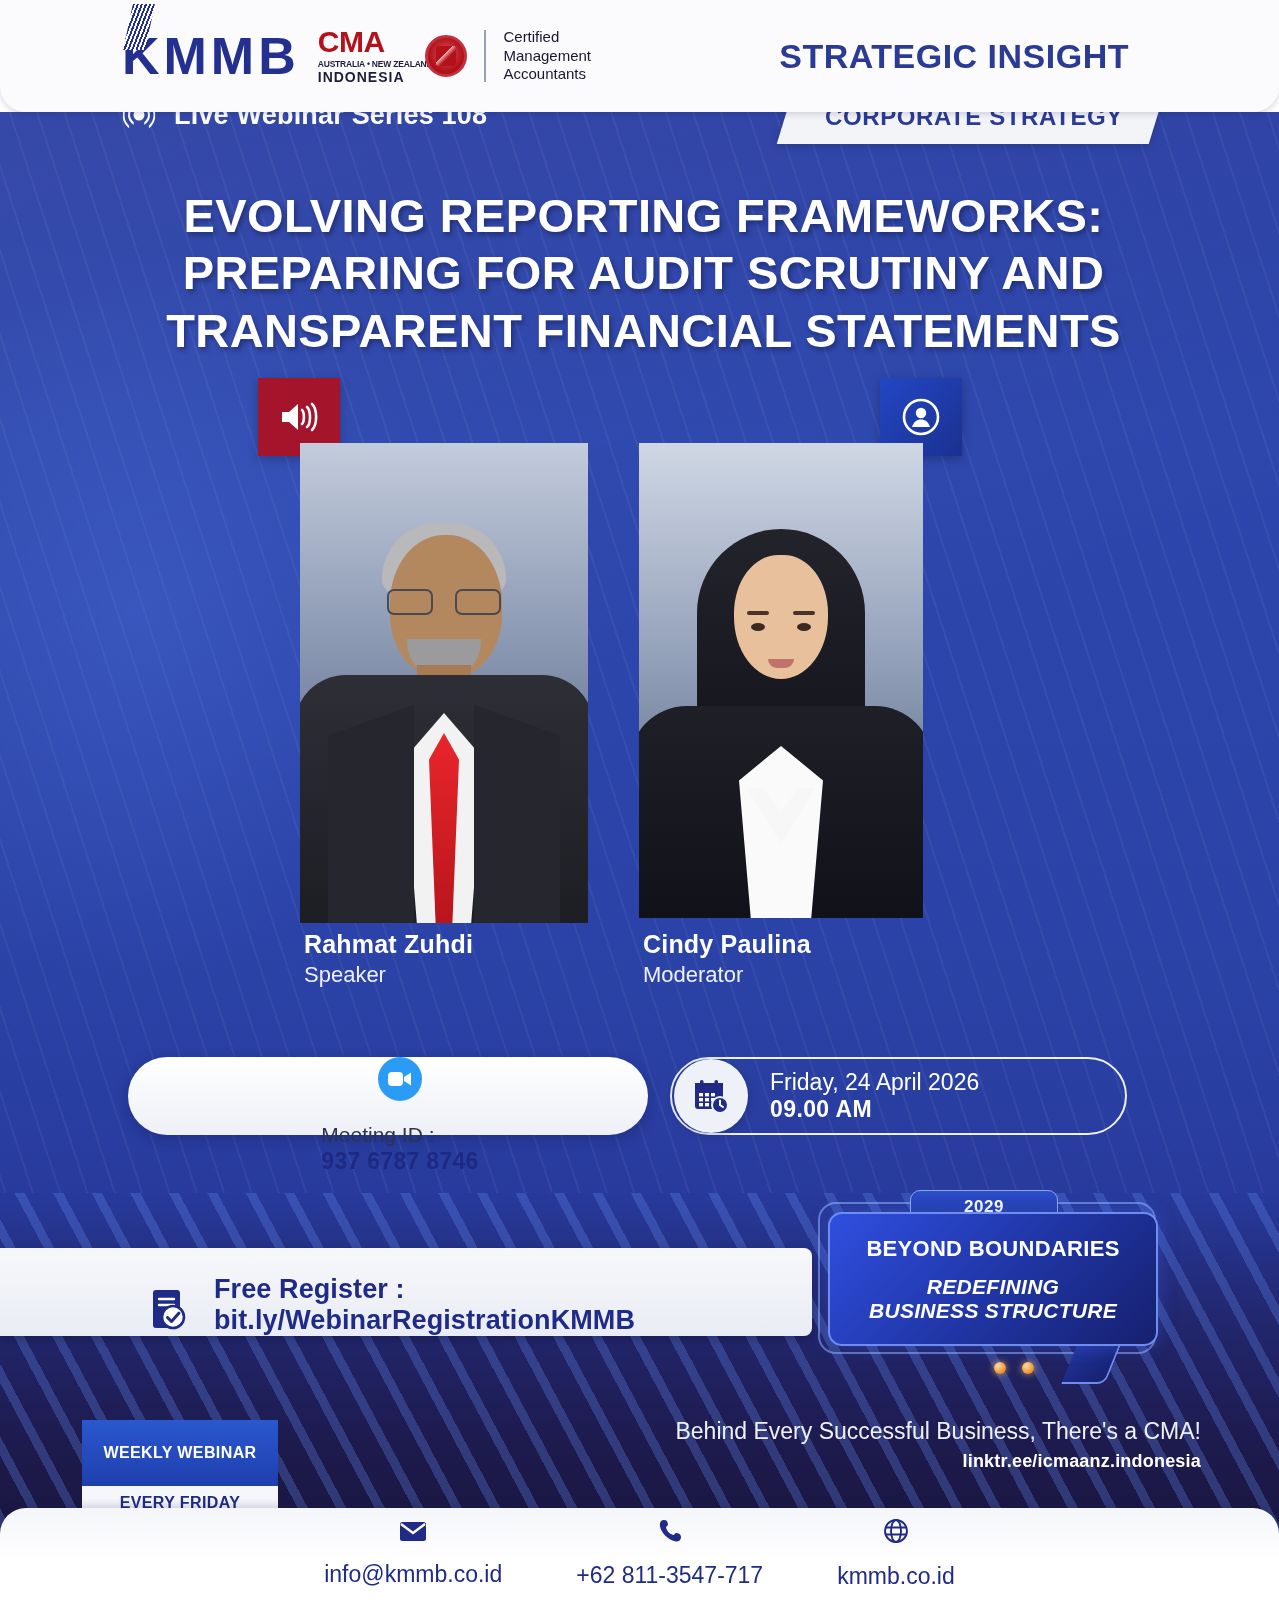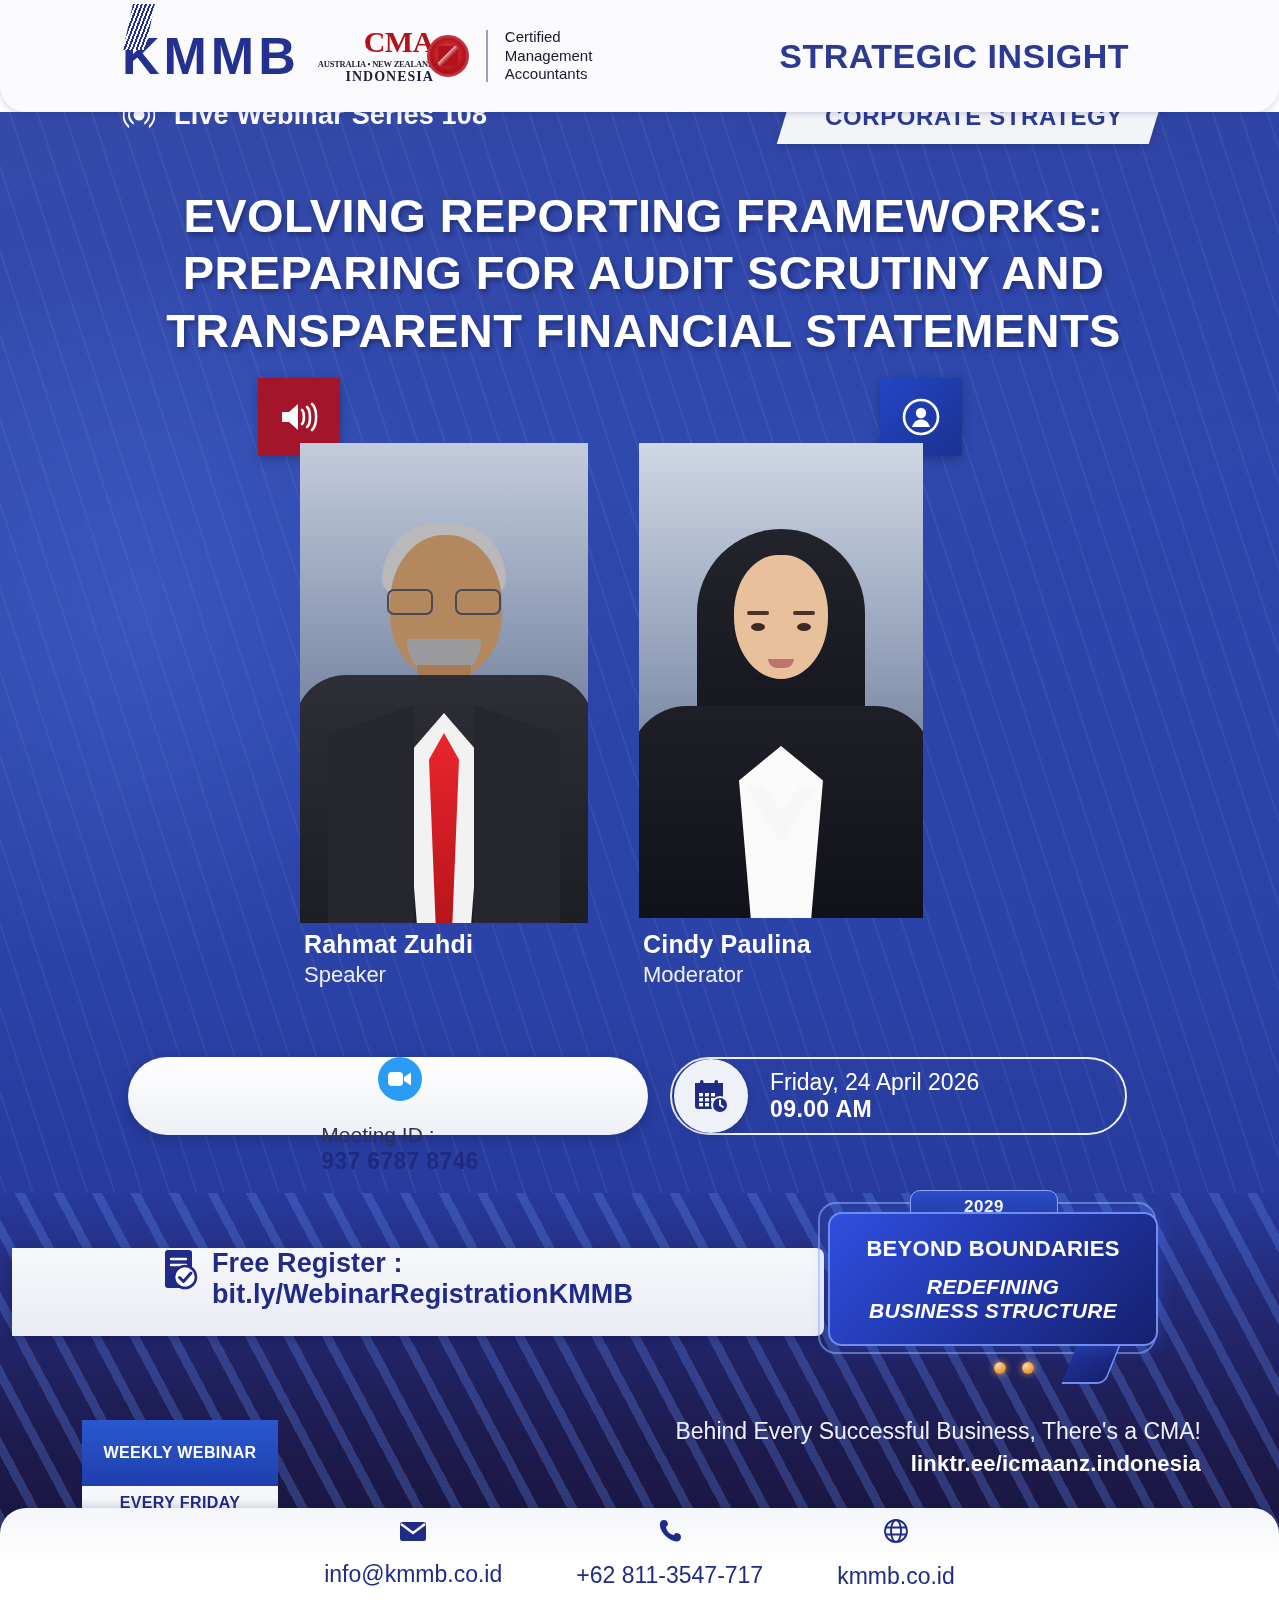--- a/index.html
+++ b/index.html
@@ -24,21 +24,21 @@
     font-size:52px; font-weight:700; letter-spacing:4px; color:#23308f;
     font-family:"Liberation Sans", sans-serif; line-height:1;
     position:relative;
   }
   .kmmb-stripe {
     position:absolute; left:128px; top:4px; width:22px; height:46px;
     background:repeating-linear-gradient(100deg,#23308f 0 2px,#ffffff 2px 4px);
     transform:skewX(-12deg);
   }
   .cma-block { display:flex; align-items:center; gap:7px; }
-  .cma-text-wrap { text-align:right;font-family:Liberation Serif, serif; }
+  .cma-text-wrap { text-align:left; }
   .cma-word { font-size:30px; font-weight:700; color:#b4121b; letter-spacing:-.5px; line-height:1; }
   .cma-sub1 { font-size:8.5px; font-weight:700; color:#1d1d38; letter-spacing:-.2px; margin-top:2px;}
   .cma-sub2 { font-size:14px; font-weight:700; color:#1d1d38; letter-spacing:1px; }
   .cma-seal {
     width:42px; height:42px; border-radius:50%;
     background:radial-gradient(circle at 50% 45%, #d9545f 0%, #b4121b 62%, #8d0d14 100%);
     border:3px solid #c1303c; margin-left:-14px; position:relative;
   }
   .cma-seal:after{
     content:""; position:absolute; left:50%; top:50%; width:20px;height:20px;
@@ -207,24 +207,24 @@
     background:linear-gradient(180deg,#273a9c 0%,#22276f 30%,#1d1a4d 62%,#191437 100%);
     overflow:hidden;
   }
   .band-stripes {
     position:absolute; inset:0;
     background:repeating-linear-gradient(62deg,
       rgba(96,136,235,.55) 0 9px, rgba(255,255,255,0) 9px 34px);
     opacity:.55;
   }
   .register-bar {
-    position:absolute; left:12px; top:1248px; width:812px; height:88px;
+    position:absolute; left:0; top:1248px; width:812px; height:88px;
     background:linear-gradient(180deg,#f7f8fb 0%,#e9ecf4 100%);
     border-top-right-radius:8px; border-bottom-right-radius:8px;
-    display:flex; align-items:flex-start; padding-left:150px; gap:10px; z-index:6;
+    display:flex; align-items:flex-end; padding-left:150px; gap:24px; z-index:6;
     box-shadow:0 3px 10px rgba(0,0,0,.22);
   }
   .reg-text { font-size:27px; font-weight:700; color:#1f2b86; letter-spacing:.1px; }
 
   
   .theme-wrap { position:absolute; left:818px; top:1190px; width:350px; height:200px; z-index:7; }
   .theme-year {
     position:absolute; left:92px; top:0; width:148px; height:34px;
     background:linear-gradient(180deg,#2b4fd0 0%,#1d2f86 100%);
     border:1.5px solid #8fa7f0; border-radius:10px;
@@ -259,21 +259,21 @@
   
   .weekly { position:absolute; left:82px; top:1420px; width:196px; z-index:6; }
   .weekly .w1 { background:linear-gradient(180deg,#2a58cf 0%,#1f3fae 100%);
     color:#ffffff; font-size:16px; font-weight:700; letter-spacing:.4px;
     text-align:center; padding:24px 0; }
   .weekly .w2 { background:#f6f7fb; color:#1f2b86; font-size:16px; font-weight:700;
     letter-spacing:.4px; text-align:center; padding:8px 0; }
 
   .tagline { position:absolute; right:78px; top:1418px; text-align:right; z-index:6; }
   .tagline .t1 { color:#eef1fc; font-size:23px; font-weight:400; }
-  .tagline .t2 { color:#ffffff; font-size:22px; font-weight:700; margin-top:6px; letter-spacing:.2px;}
+  .tagline .t2 { color:#ffffff; font-size:18px; font-weight:700; margin-top:6px; letter-spacing:.2px;}
 
   
   .footer {
     position:absolute; left:0; right:0; bottom:0; height:92px;
     background:linear-gradient(180deg,#f5f6fa 0%,#ffffff 60%);
     border-top-left-radius:26px; border-top-right-radius:26px;
     display:flex; align-items:center; justify-content:center; gap:74px; z-index:9;
     box-shadow:0 -2px 8px rgba(15,25,80,.2);
   }
   .fitem { display:flex; align-items:center; gap:13px; color:#1f2b86; font-size:23px; font-weight:400;flex-direction:column;}

